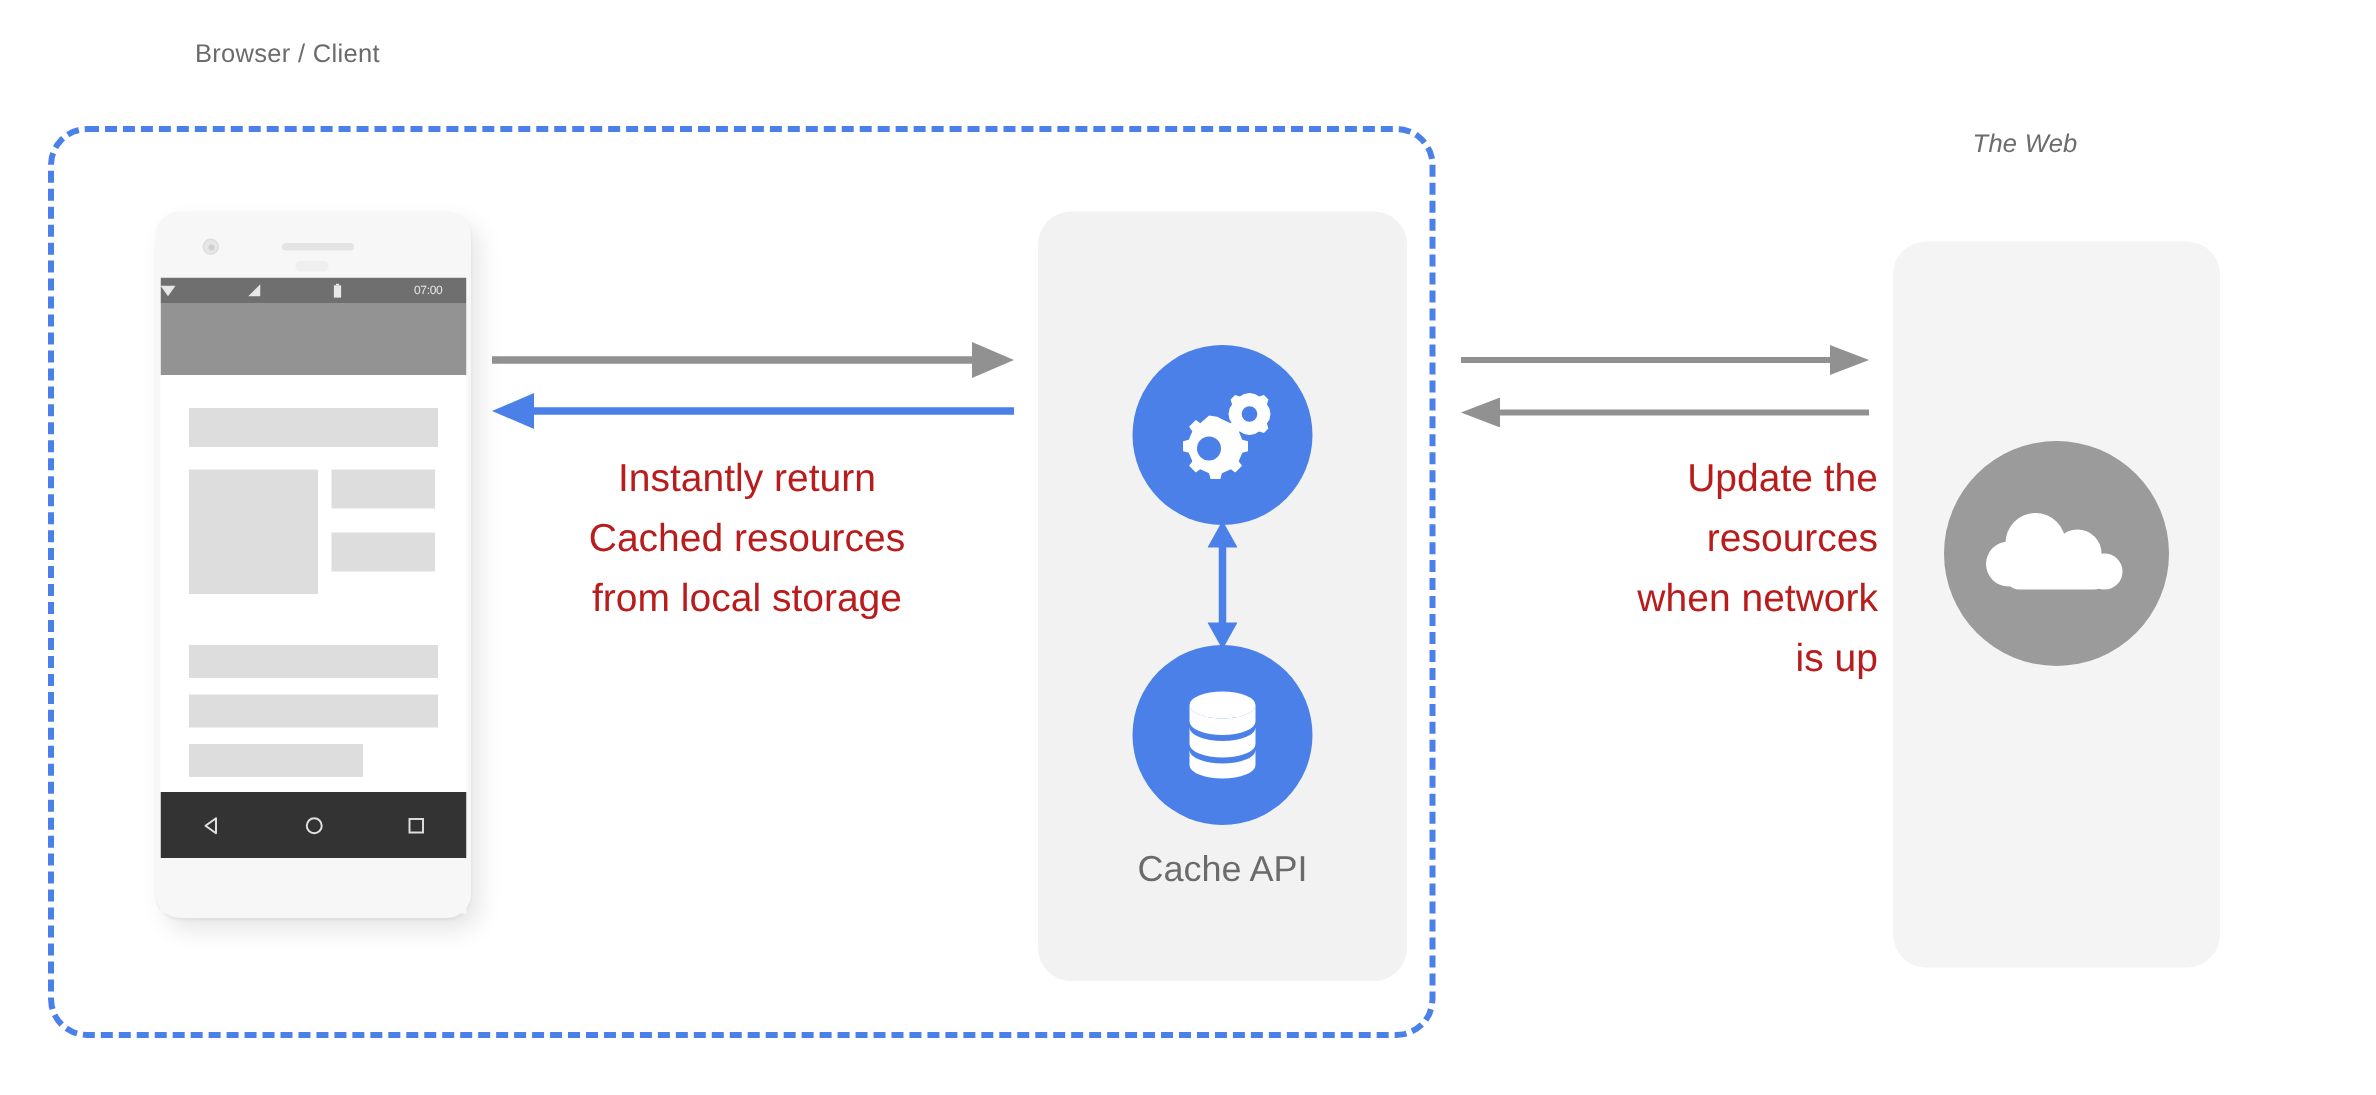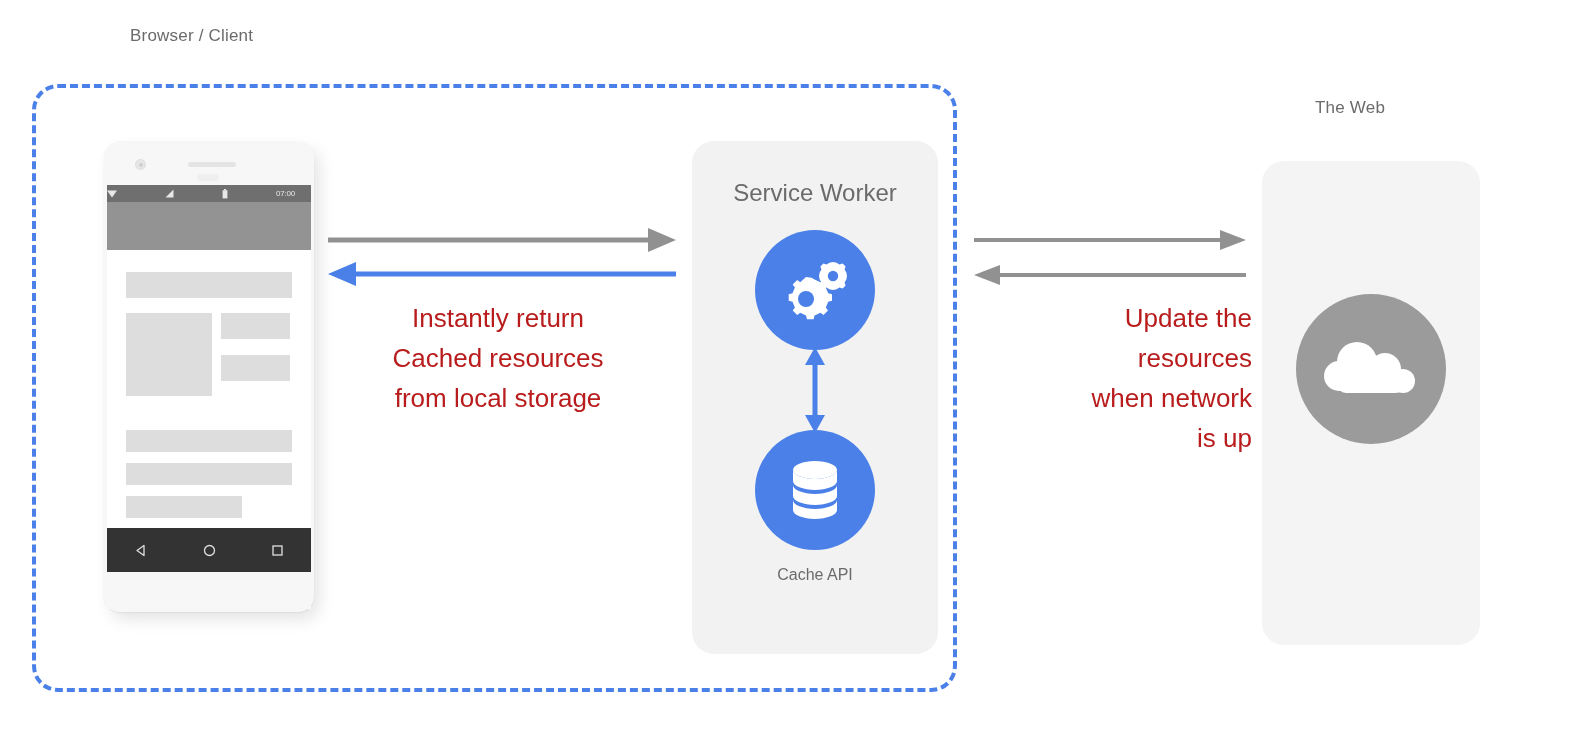--- a/index.html
+++ b/index.html
@@ -205,21 +205,21 @@
     width: 120px;
     height: 120px;
   }
   #cache-title {
     position: absolute;
     top: 425px;
     left: 0;
     width: 100%;
     text-align: center;
     color: #6b6b6b;
-    font-size: 16px;
+    font-size: 24px;
   }
   #sw-cache-arrow {
     position: absolute;
     left: 50%;
     margin-left: -10px;
     top: 206px;
     width: 20px;
     height: 86px;
   }
 
@@ -338,21 +338,20 @@
   <line x1="22" y1="12" x2="348" y2="12" stroke="#4a80e8" stroke-width="5"></line>
   <path d="M0 12 L28 0 L28 24 Z" fill="#4a80e8"></path>
 </svg>
 
 <div class="caption" id="caption-left">Instantly return
 Cached resources
 from local storage</div>
 
 <div class="abs" id="sw-panel">
 
-  <div id="sw-title">Service Worker</div>
 
   <div class="blue-circle" id="sw-circle">
     <svg width="78" height="78" viewBox="0 0 78 78">
 
       <g fill="#ffffff" transform="translate(30,48)">
         <path d="M0,-22 L5.5,-21.2 L8.6,-19.5 L14.5,-16.8 L17.5,-19 L22,-14.5 L19.8,-11.5 L22.2,-5.8 L26,-4.8 L26,1.8 L22.2,2.8 L19.8,8.5 L22,11.5 L17.5,16 L14.5,13.8 L8.6,16.5 L7.6,20.3 L1,20.3 L0,16.5 L-5.8,13.8 L-8.8,16 L-13.3,11.5 L-11.1,8.5 L-13.5,2.8 L-17.3,1.8 L-17.3,-4.8 L-13.5,-5.8 L-11.1,-11.5 L-13.3,-14.5 L-8.8,-19 L-5.8,-16.8 Z"></path>
       </g>
       <circle cx="30" cy="48" r="8" fill="#4a80e8"></circle>
 
       <g fill="#ffffff" transform="translate(57,25)">
@@ -388,21 +387,21 @@
 <svg class="arrow-svg" style="left:974px; top:265px;" width="272" height="20" viewBox="0 0 272 20">
   <line x1="20" y1="10" x2="272" y2="10" stroke="#919191" stroke-width="4"></line>
   <path d="M0 10 L26 0 L26 20 Z" fill="#919191"></path>
 </svg>
 
 <div class="caption" id="caption-right">Update the
 resources
 when network
 is up</div>
 
-<div class="section-title" style="left:1315px; top:98px;">The Web</div>
+<div class="section-title" style="left:1315px; top:86px;font-style:italic;">The Web</div>
 
 <div class="abs" id="web-panel">
   <div id="web-circle">
     <svg width="104" height="66" viewBox="0 0 104 66">
       <g fill="#ffffff">
         <circle cx="38" cy="26" r="20"></circle>
         <circle cx="66" cy="33" r="16"></circle>
         <circle cx="20" cy="40" r="15"></circle>
         <circle cx="84" cy="45" r="12"></circle>
         <rect x="18" y="38" width="68" height="19" rx="9"></rect>

